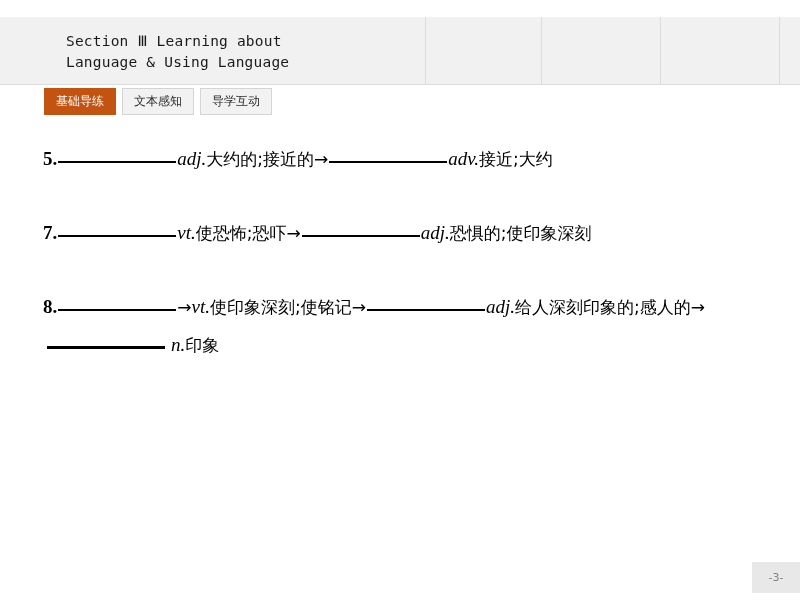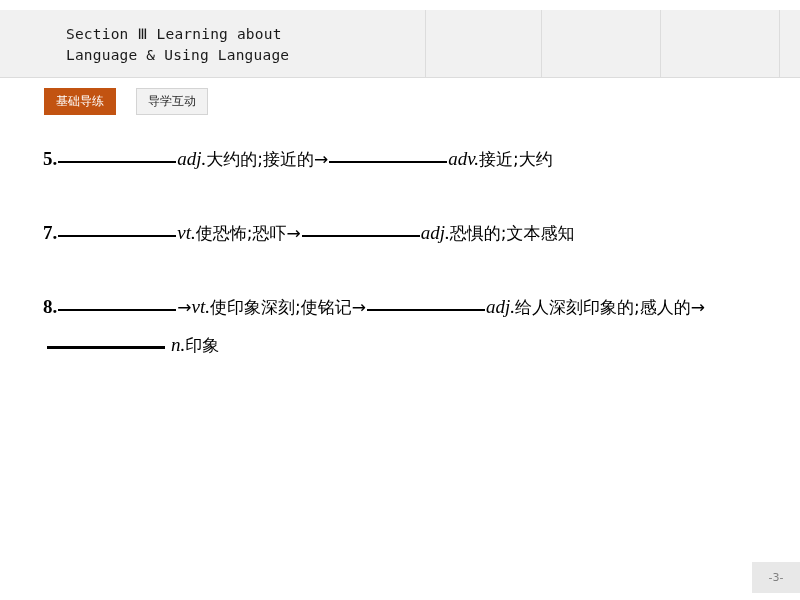--- a/index.html
+++ b/index.html
@@ -12,21 +12,21 @@
     background: #ffffff;
     font-family: "Liberation Serif", serif;
     overflow: hidden;
     position: relative;
   }
 
   
   .header-banner {
     position: absolute;
     left: 0;
-    top: 10px;
+    top: 17px;
     width: 800px;
     height: 68px;
     background: #f1f1f1;
     border-bottom: 1px solid #dcdcdc;
     box-sizing: border-box;
   }
   .banner-divider {
     position: absolute;
     top: 0;
     width: 1px;
@@ -51,21 +51,21 @@
     white-space: pre-line;
   }
 
   
   .tab-bar {
     position: absolute;
     left: 44px;
     top: 88px;
     display: flex;
     align-items: flex-start;
-    gap: 20px;
+    gap: 6px;
   }
   .tab {
     font-family: "DejaVu Sans", sans-serif;
     font-size: 12px;
     line-height: 1;
     padding: 6px 11px 7px 11px;
     box-sizing: border-box;
     white-space: nowrap;
   }
   .tab.active {
@@ -151,32 +151,33 @@
   <div class="banner-divider d1"></div>
   <div class="banner-divider d2"></div>
   <div class="banner-divider d3"></div>
   <div class="banner-divider d4"></div>
   <div class="header-title">Section Ⅲ  Learning about
 Language &amp; Using Language</div>
 </div>
 
 <div class="tab-bar">
   <div class="tab active">基础导练</div>
+  <div class="tab inactive">文本感知</div>
   <div class="tab inactive">导学互动</div>
 </div>
 
 <div class="content">
 
   <div class="item">
     <span class="num">5.</span><span class="blank"></span><span class="pos">adj.</span><span class="cn">大约的;接近的</span><span class="arrow">→</span><span class="blank"></span><span class="pos">adv.</span><span class="cn">接近;大约</span>
   </div>
 
 
   <div class="item">
-    <span class="num">7.</span><span class="blank"></span><span class="pos">vt.</span><span class="cn">使恐怖;恐吓</span><span class="arrow">→</span><span class="blank"></span><span class="pos">adj.</span><span class="cn">恐惧的;文本感知</span>
+    <span class="num">7.</span><span class="blank"></span><span class="pos">vt.</span><span class="cn">使恐怖;恐吓</span><span class="arrow">→</span><span class="blank"></span><span class="pos">adj.</span><span class="cn">恐惧的;使印象深刻</span>
   </div>
 
   <div class="item">
     <span class="num">8.</span><span class="blank"></span><span class="arrow">→</span><span class="pos">vt.</span><span class="cn">使印象深刻;使铭记</span><span class="arrow">→</span><span class="blank"></span><span class="pos">adj.</span><span class="cn">给人深刻印象的;感人的</span><span class="arrow">→</span><span class="blank thick"></span><span class="pos">n.</span><span class="cn">印象</span>
   </div>
 
 </div>
 
 <div class="page-number-box">
   <span class="page-number-text">-3-</span>

